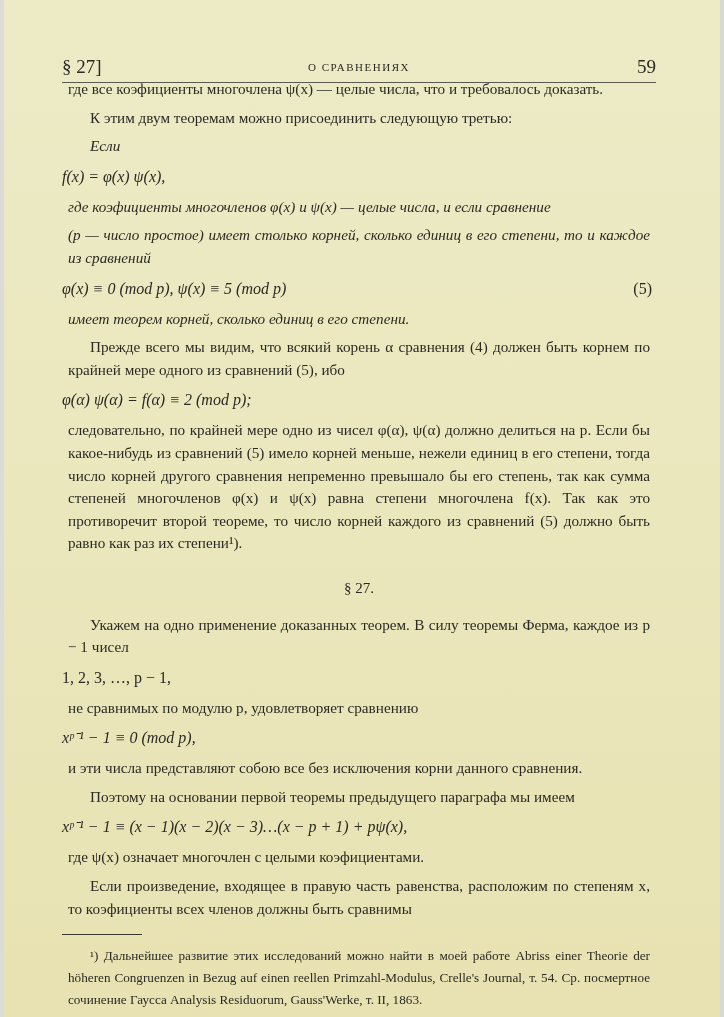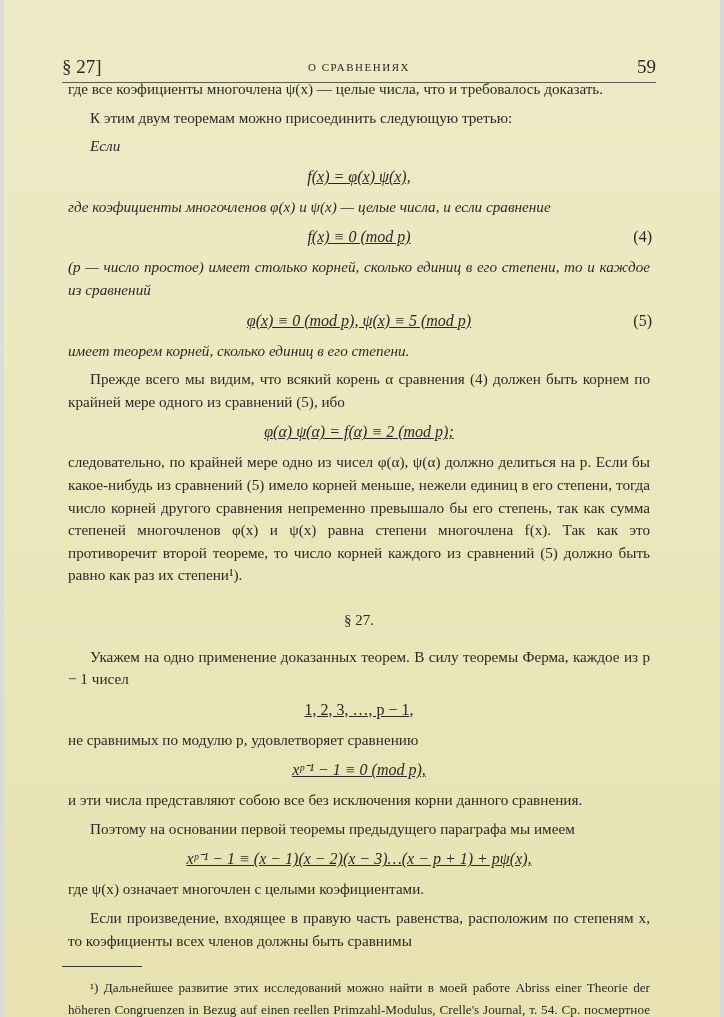--- a/index.html
+++ b/index.html
@@ -20,21 +20,21 @@
     border-bottom:1px solid #5a5a50;
     margin-top:12px;
   }
   .hdr-sec { position:absolute; left:0; top:0; font-size:19px; }
   .hdr-title { position:absolute; left:0; right:0; top:5px; text-align:center; font-size:11px; letter-spacing:1.5px; }
   .hdr-num { position:absolute; right:0; top:0; font-size:19px; }
   .body { position:absolute; left:58px; top:72px; width:594px; font-size:15.2px; line-height:22.6px; }
   p { margin:6px; text-align:justify; }
   .ind { text-indent:22px; }
   .it { font-style:italic; }
-  .eq { position:relative; text-align:center; font-style:normal; margin:4px 0; height:26px; line-height:26px; font-size:16px;text-decoration:underline; }
+  .eq { position:relative; text-align:left; font-style:normal; margin:4px 0; height:26px; line-height:26px; font-size:16px; }
   .eq .num { position:absolute; right:4px; top:0; font-style:normal; }
   .m { font-style:italic; }
   .section { text-align:center; margin:22px 0 14px; font-size:15px; }
   .fn-rule { width:80px; border-top:1px solid #3a3a30; margin:14px 0 10px; }
   .fn { font-size:13.2px; line-height:22px; text-align:justify; }
 </style>
 </head>
 <body>
 
 <div class="edge-left"></div>
@@ -44,24 +44,20 @@
     <span class="hdr-title">О СРАВНЕНИЯХ</span>
     <span class="hdr-num">59</span>
   </div>
 
   <div class="body">
     <p>где все коэфициенты многочлена ψ(x) — целые числа, что и требовалось доказать.</p>
     <p class="ind">К этим двум теоремам можно присоединить следующую третью:</p>
     <p class="ind it">Если</p>
     <div class="eq m">f(x) = φ(x) ψ(x),</div>
     <p class="it">где коэфициенты многочленов φ(x) и ψ(x) — целые числа, и если сравнение</p>
-    <div class="eq">
-      <span class="m">f(x) ≡ 0   (mod p)</span>
-      <span class="num">(4)</span>
-    </div>
     <p class="it">(p — число простое) имеет столько корней, сколько единиц в его степени, то и каждое из сравнений</p>
     <div class="eq">
       <span class="m">φ(x) ≡ 0   (mod p),   ψ(x) ≡ 5   (mod p)</span>
       <span class="num">(5)</span>
     </div>
     <p class="it">имеет теорем корней, сколько единиц в его степени.</p>
     <p class="ind">Прежде всего мы видим, что всякий корень α сравнения (4) должен быть корнем по крайней мере одного из сравнений (5), ибо</p>
     <div class="eq m">φ(α) ψ(α) = f(α) ≡ 2   (mod p);</div>
     <p>следовательно, по крайней мере одно из чисел φ(α), ψ(α) должно делиться на p. Если бы какое-нибудь из сравнений (5) имело корней меньше, нежели единиц в его степени, тогда число корней другого сравнения непременно превышало бы его степень, так как сумма степеней многочленов φ(x) и ψ(x) равна степени многочлена f(x). Так как это противоречит второй теореме, то число корней каждого из сравнений (5) должно быть равно как раз их степени¹).</p>
 

